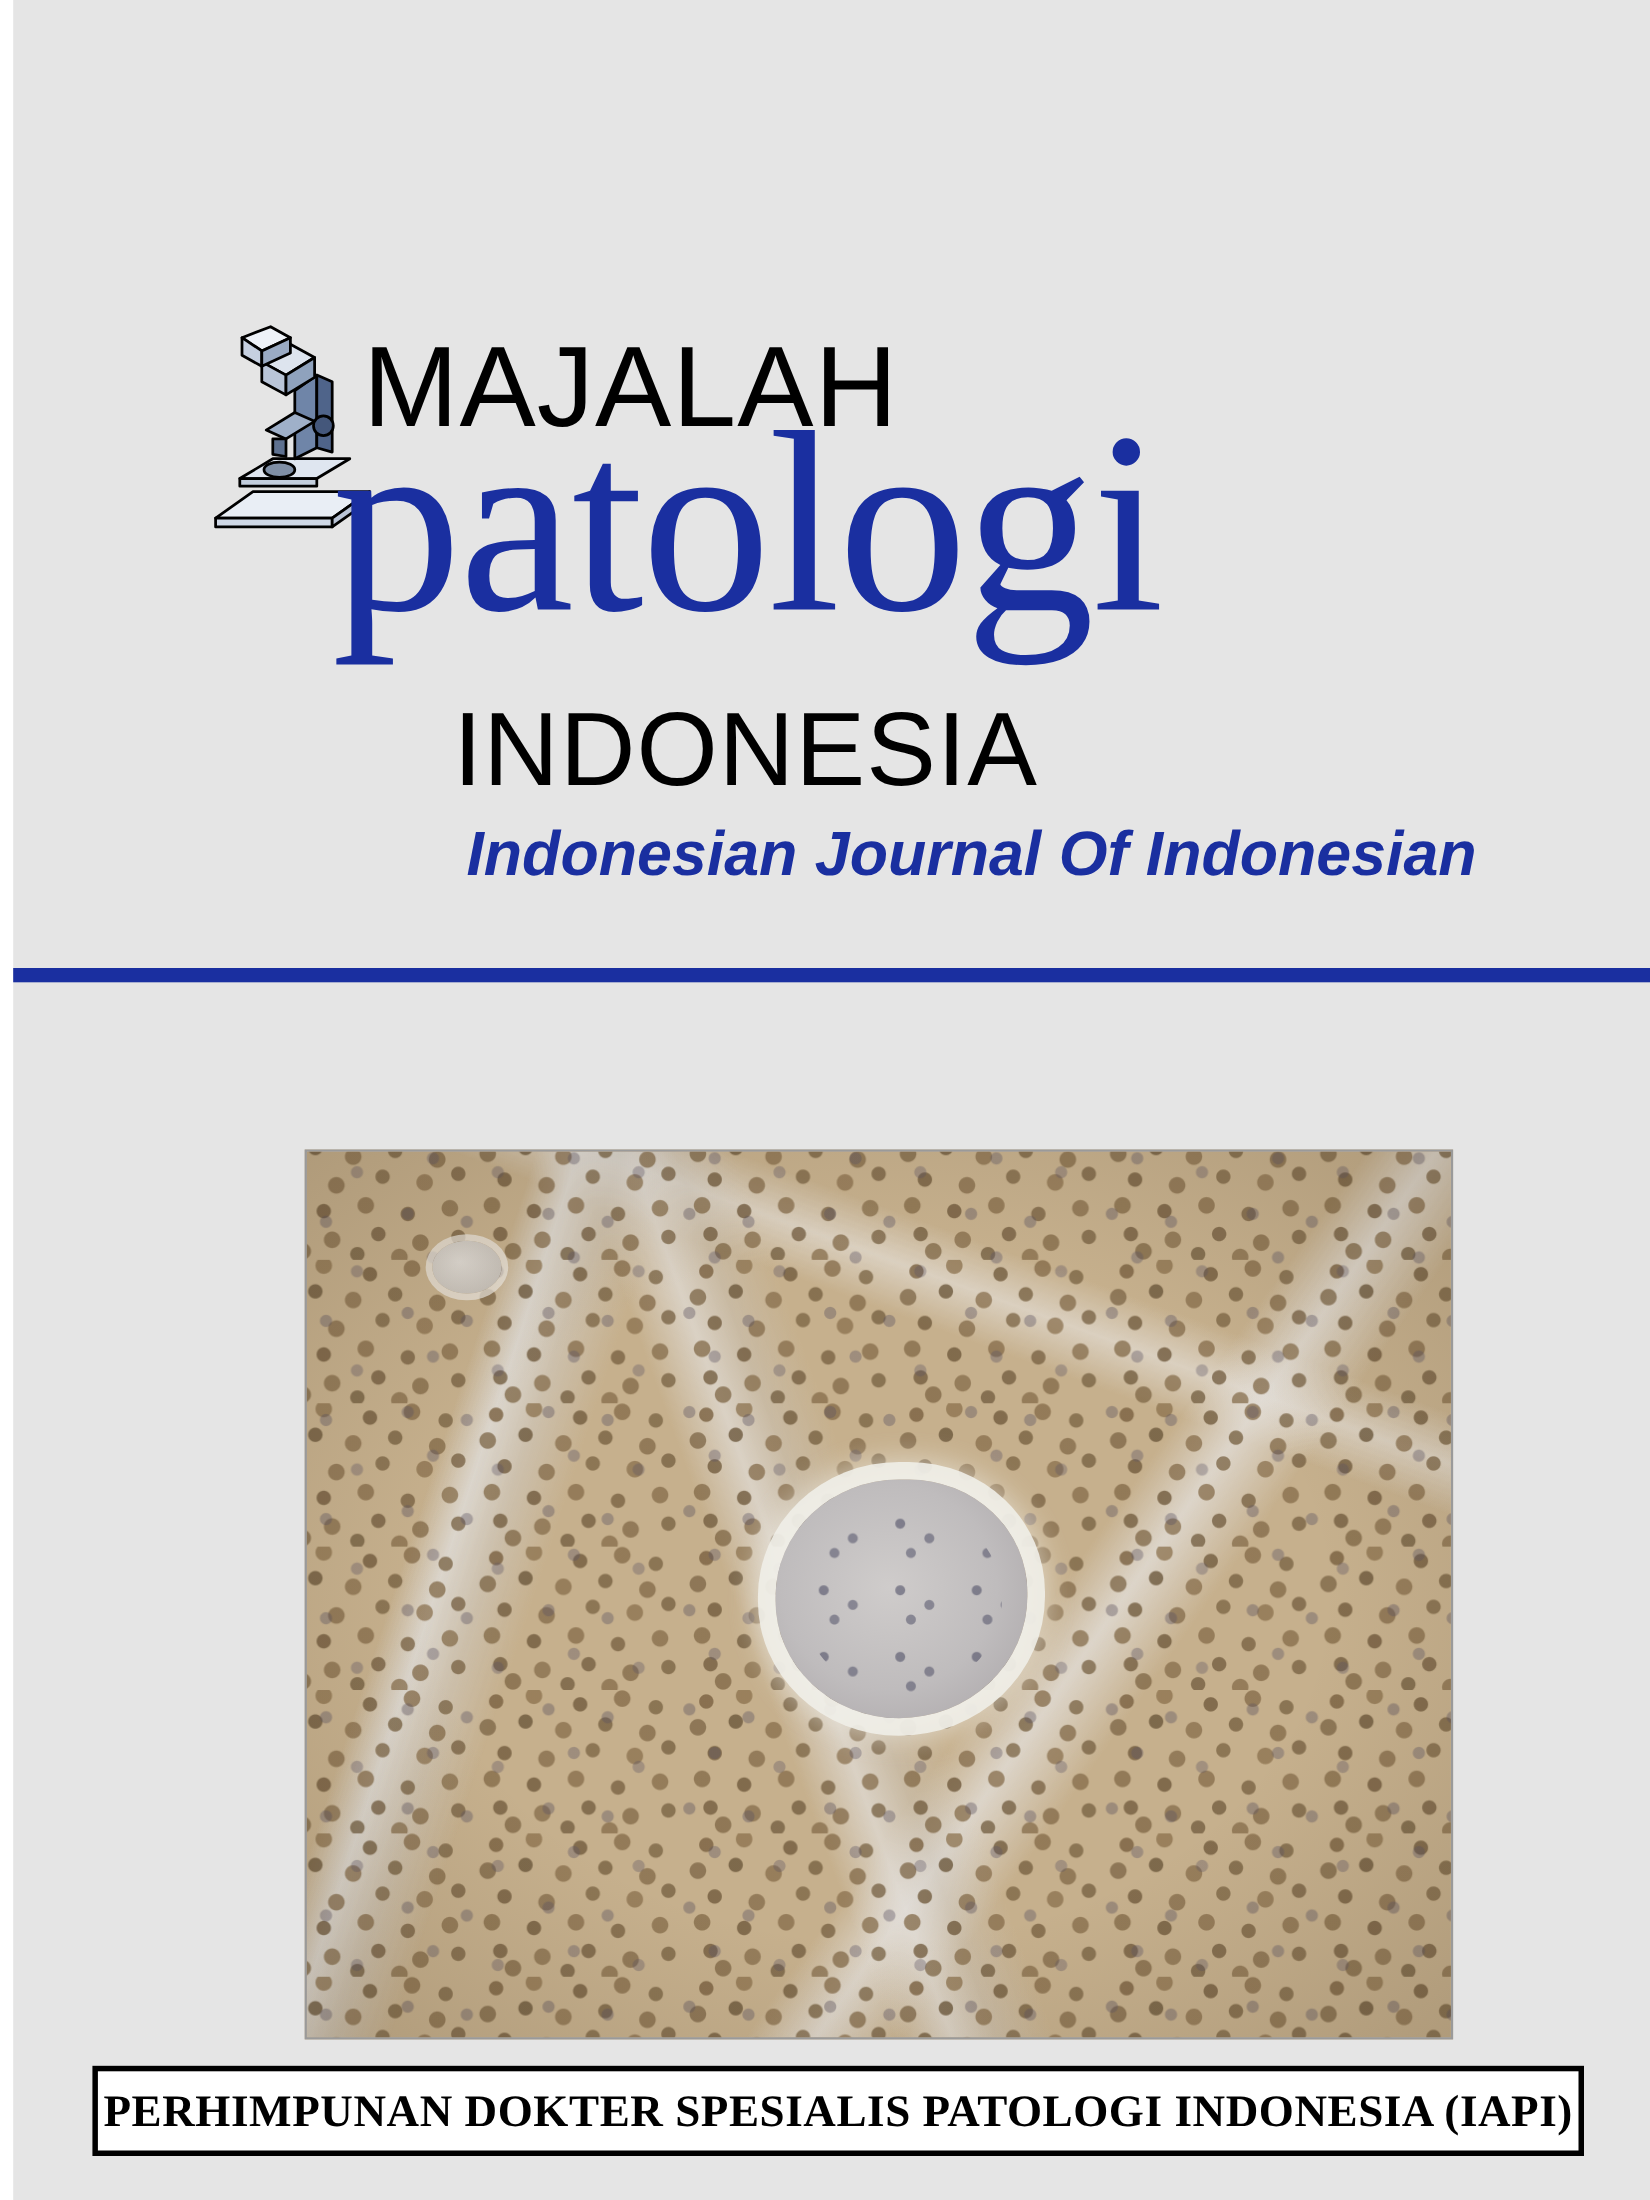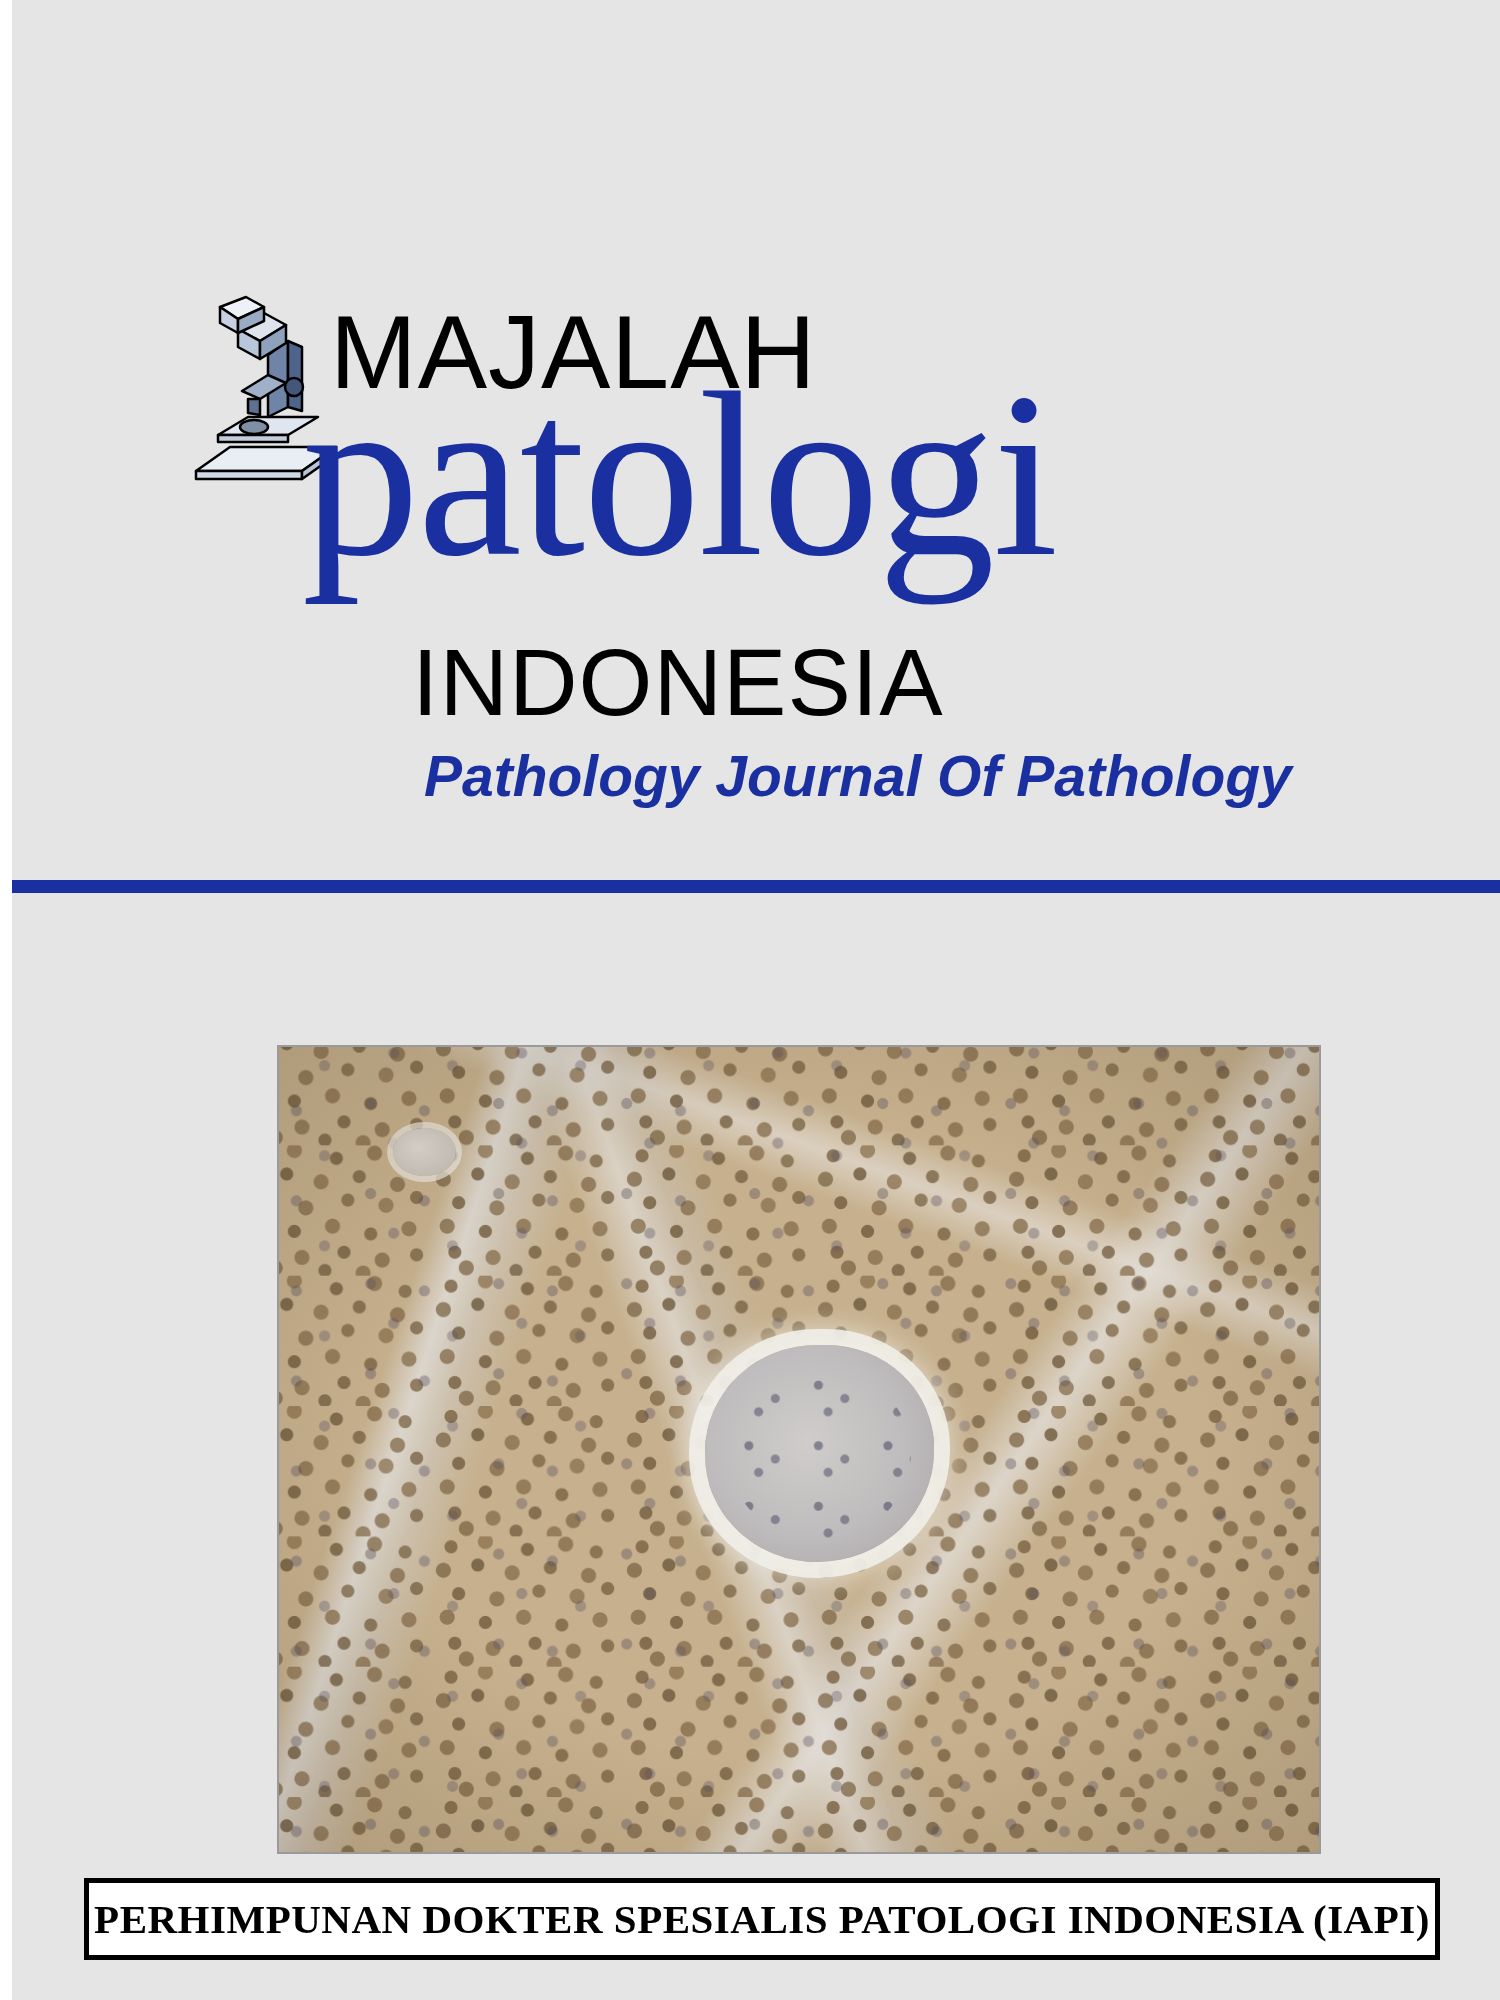--- a/index.html
+++ b/index.html
@@ -306,21 +306,21 @@
           <path d="M48 24 L74 12 L74 26 L48 38 Z" fill="#9aabc4"></path>
 
           <circle cx="104" cy="92" r="9" fill="#44577b" stroke="#000"></circle>
         </g>
       </svg>
     </div>
 
     <div class="title-majalah">MAJALAH</div>
     <div class="title-patologi">patologi</div>
     <div class="title-indonesia">INDONESIA</div>
-    <div class="title-subtitle">Pathology Journal Of Pathology</div>
+    <div class="title-subtitle">Indonesian Journal Of Indonesian</div>
   </div>
 
   <div class="rule"></div>
 
 
   <div class="cover-image-frame">
     <div class="histo">
       <div class="histo-base"></div>
       <div class="histo-stroma"></div>
       <div class="histo-nuclei"></div>

